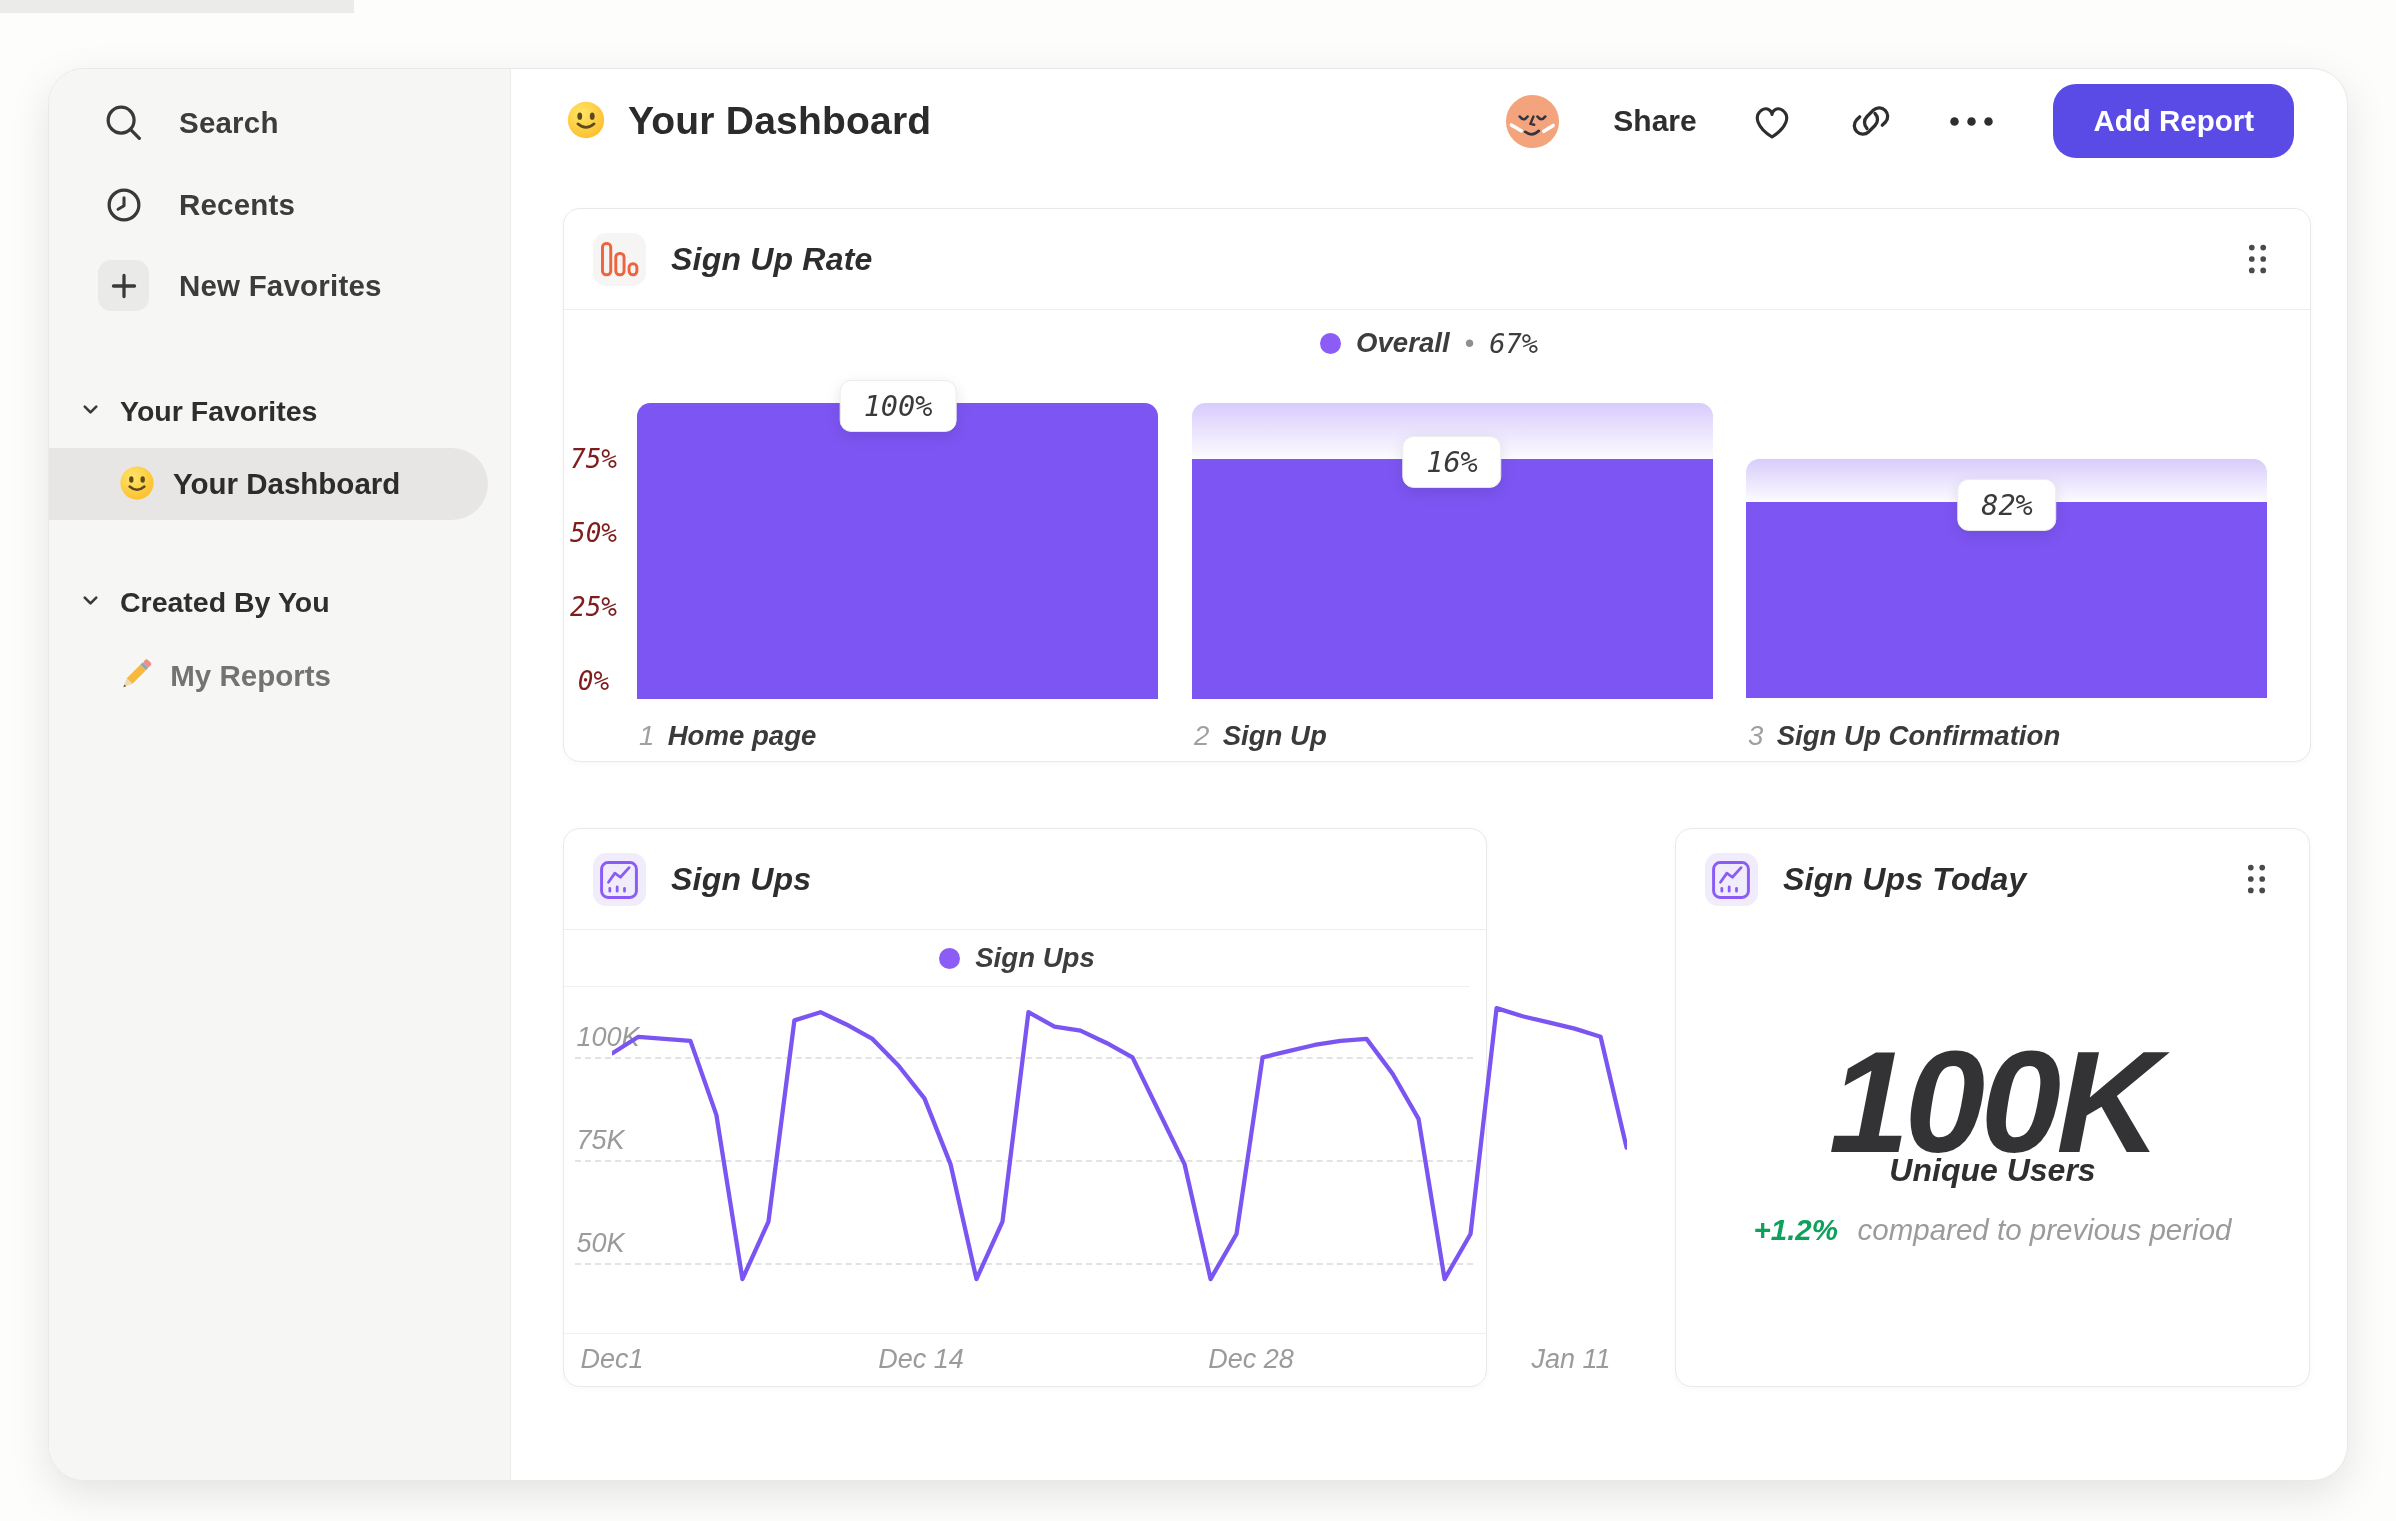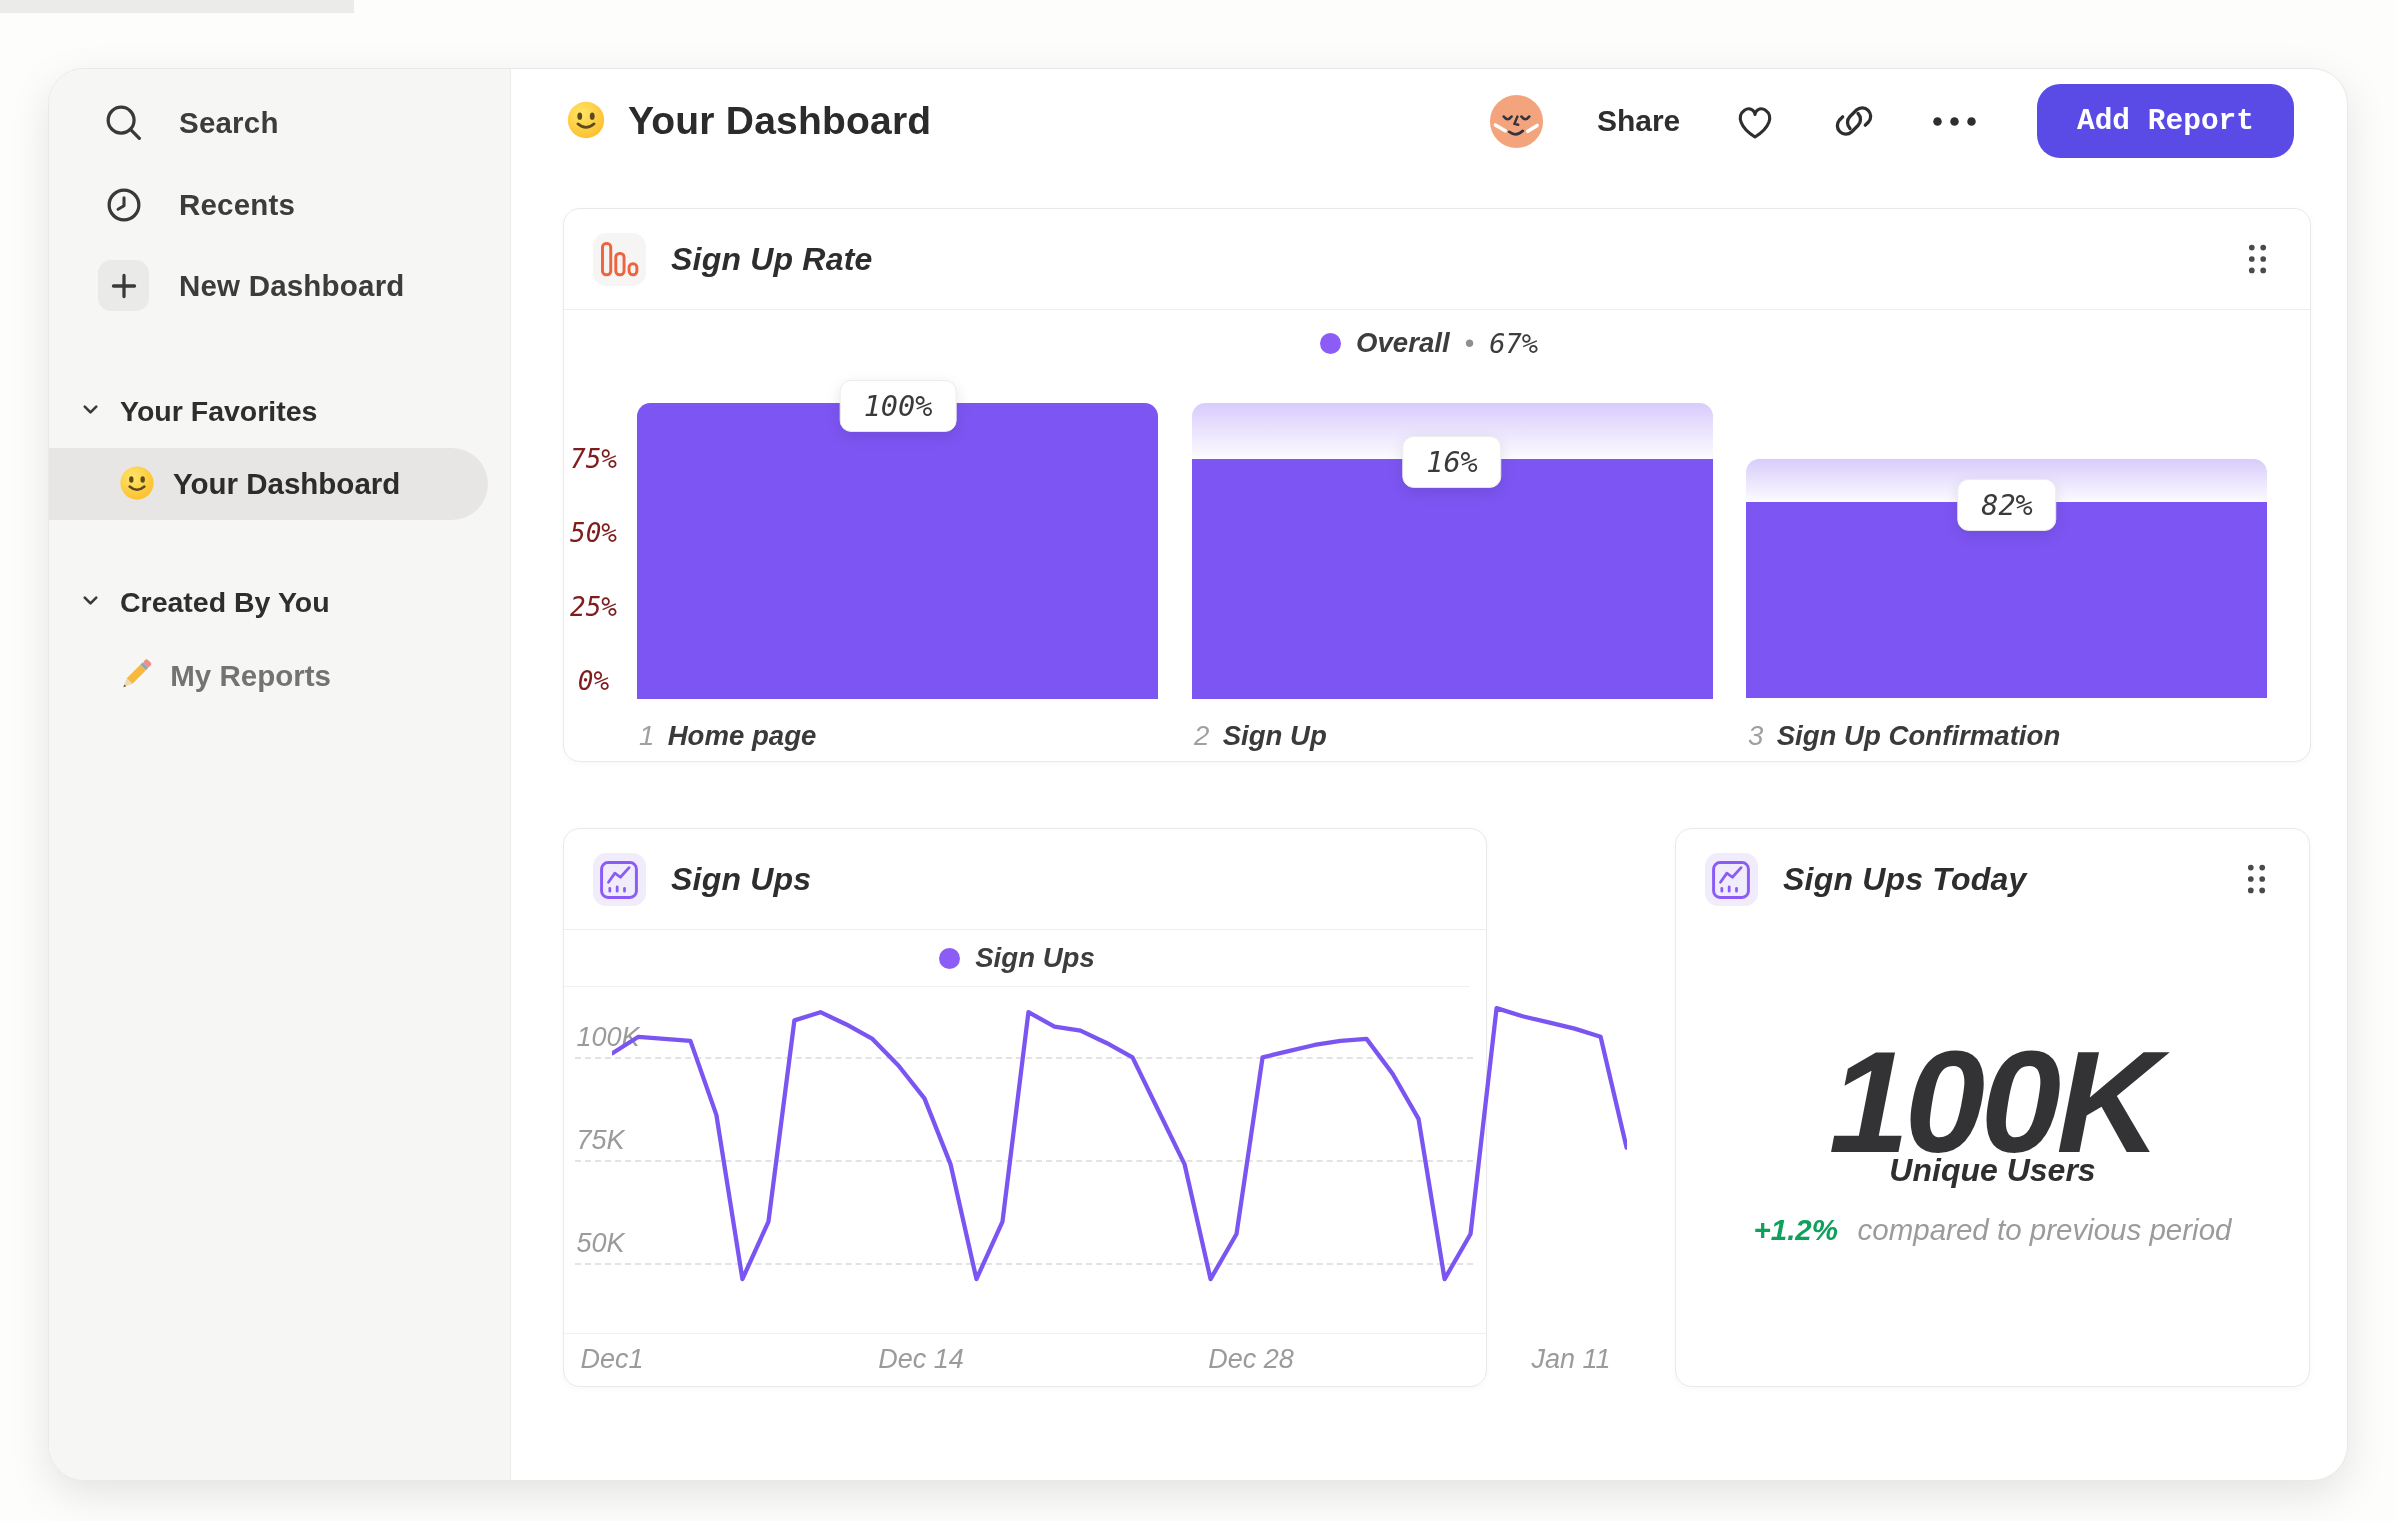--- a/index.html
+++ b/index.html
@@ -32,21 +32,21 @@
   .reports-label { font-size:29.5px; font-weight:600; color:#737373; }
 
   
   .main-title { position:absolute; left:514px; top:17px; height:70px; display:flex; align-items:center; gap:19px; }
   .main-title .t { font-size:39px; font-weight:700; color:#2b2b2b; letter-spacing:0.2px; }
 
   .header-actions { position:absolute; right:53px; top:15px; height:74px; display:flex; align-items:center; gap:51px; }
   .share-label { font-size:30px; font-weight:600; color:#2e2e2e; cursor:pointer; }
   .icon-btn { display:flex; align-items:center; justify-content:center; cursor:pointer; }
   .add-report { margin-left:5.7px; height:74px; padding:0 40px; background:#5a4be7; border:none;
-    border-radius:23px; color:#fff; font-size:29.5px; font-weight:600; font-family:Liberation Mono, monospace; cursor:pointer; display:flex; align-items:center; }
+    border-radius:23px; color:#fff; font-size:29.5px; font-weight:600; font-family:Liberation Sans, sans-serif; cursor:pointer; display:flex; align-items:center; }
 
   
   .card { position:absolute; background:#fff; border:1.4px solid #e9e9e8; border-radius:17px;
     box-shadow:0 1.9px 7.6px rgba(0,0,0,.03);font-style:italic; }
   .card-head { position:absolute; left:0; top:0; right:0; height:101px; }
   .card-head.bordered { border-bottom:1.4px solid #eeeeec; }
   .head-icon { position:absolute; left:28.5px; top:24px; width:53px; height:53px; border-radius:13.3px;
     display:flex; align-items:center; justify-content:center; }
   .head-icon.orange-bg { background:#f6f5f3; }
   .head-icon.purple-bg { background:#f1ecfc; }
@@ -122,21 +122,21 @@
       </span>
       <span class="side-label">Recents</span>
     </div>
 
     <div class="side-row" style="top:186px;">
       <span class="ic tile">
         <svg width="46" height="46" viewBox="0 0 48 48">
             <path d="M24 13 V35 M13 24 H35" stroke="#3a3a3a" stroke-width="3.4" stroke-linecap="round"></path>
           </svg>
       </span>
-      <span class="side-label">New Dashboard</span>
+      <span class="side-label">New Favorites</span>
     </div>
 
     <div class="section-head" style="top:321px; height:42px;">
       <span>
         <svg width="21" height="21" viewBox="0 0 22 22">
             <path d="M5 8 L11 14 L17 8" fill="none" stroke="#3a3a3a" stroke-width="2.8" stroke-linecap="round" stroke-linejoin="round"></path>
           </svg>
       </span>
       <span class="section-title">Your Favorites</span>
     </div>

